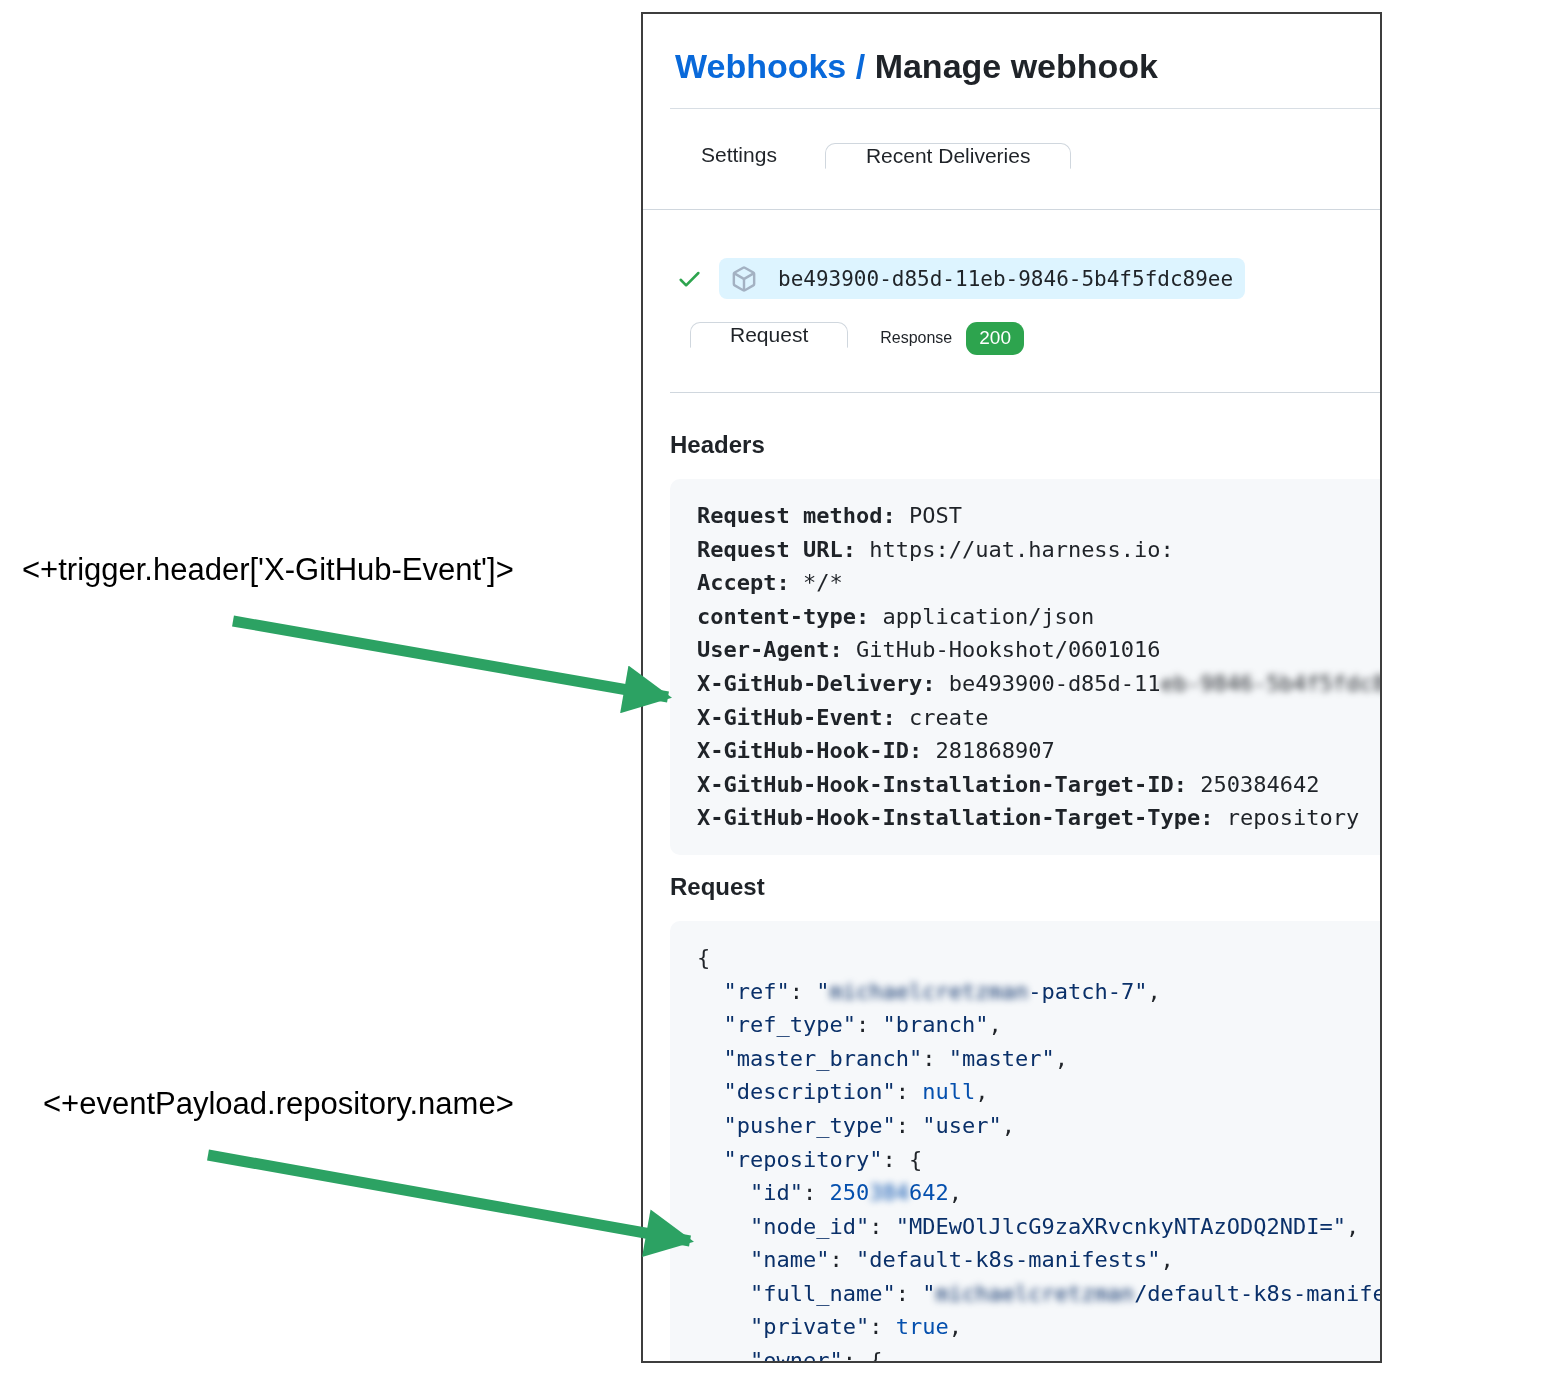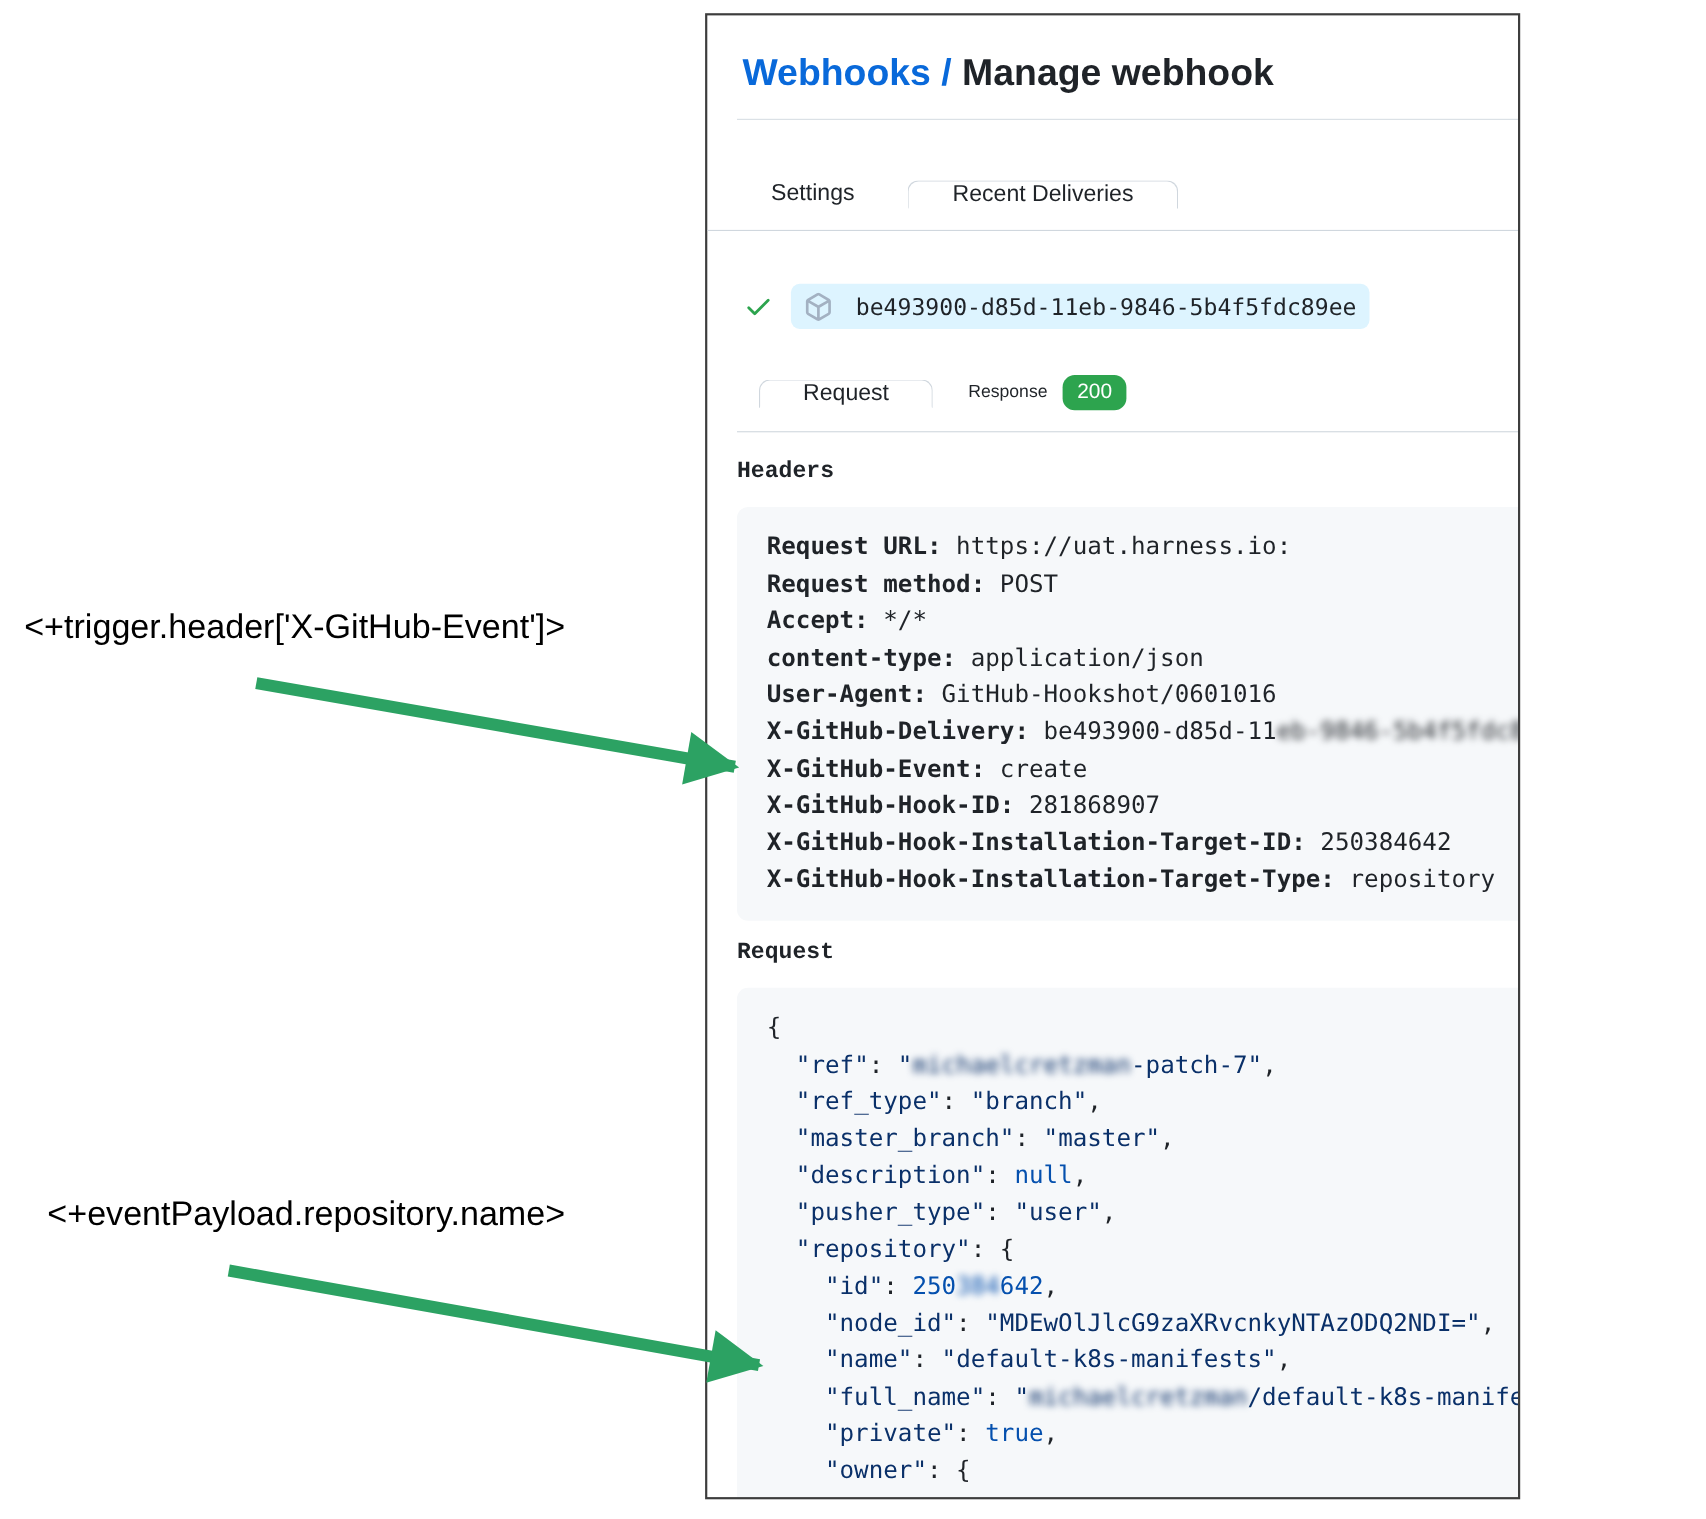--- a/index.html
+++ b/index.html
@@ -27,21 +27,21 @@
     background:#fff;border:2.5px solid #3d3d3d;overflow:hidden;
   }
 
   .page-title{margin:30px 0 0 32px;font-size:34px;line-height:44px;font-weight:600;}
   .t-link,.t-sep{color:var(--link-blue);}
   .t-link{text-decoration:none;cursor:pointer;}
   .t-rest{color:var(--text-dark);}
 
   .title-hr{margin:20px 0 0 27px;border:none;border-top:1.5px solid var(--hr-color);}
 
-  .tabnav{display:flex;align-items:center;border-bottom:1.5px solid var(--muted-border);}
+  .tabnav{display:flex;align-items:flex-start;border-bottom:1.5px solid var(--muted-border);}
   .main-tabs{margin-top:34px;padding-left:30px;height:67px;}
   .sub-tabs{margin:23px 0 0 27px;height:71px;}
   .tab-plain{display:flex;align-items:center;padding:0 28px;font-size:21px;color:var(--text-dark);cursor:pointer;}
   .tab-active{
     display:flex;align-items:center;justify-content:center;
     background:#fff;border:1.5px solid var(--muted-border);border-bottom:1.5px solid #fff;
     border-radius:10px 10px 0 0;margin-bottom:-1.5px;font-size:21px;color:var(--text-dark);cursor:pointer;margin-left:20px;
   }
   .main-tabs .tab-active{padding:0 40px;}
   .sub-tabs .tab-active{padding:0 39px;}
@@ -54,21 +54,21 @@
   .delivery-row{margin:48px 0 0 33px;display:flex;align-items:center;gap:16px;}
   .check-icon svg{display:block;}
   .delivery-pill{
     display:flex;align-items:center;gap:21px;background:var(--pill-bg);
     border-radius:8px;height:41px;padding:0 12px;cursor:pointer;
   }
   .delivery-pill .guid{
     font-family:"DejaVu Sans Mono",monospace;font-size:21px;color:var(--text-dark);white-space:nowrap;
   }
 
-  .section-heading{margin:25px 0 0 27px;font-size:21px;font-weight:700;color:var(--text-dark);font-family:Liberation Mono, monospace;}
+  .section-heading{margin:38px 0 0 27px;font-size:24px;font-weight:700;color:var(--text-dark);}
   .section-heading.payload{margin-top:18px;}
 
   .code-block{
     margin:20px 0 0 27px;background:var(--code-bg);border-radius:10px 0 0 10px;
     padding:20px 10px 20px 27px;
   }
   .code-block.payload{min-height:470px;}
   .code-line{
     font-family:"DejaVu Sans Mono",monospace;font-size:22px;line-height:33.6px;
     white-space:pre;color:var(--text-dark);
@@ -120,22 +120,22 @@
   <div class="tabnav sub-tabs">
     <div class="tab-active">Request</div>
     <div class="resp-wrap">
       <span>Response</span>
       <span class="status-badge">200</span>
     </div>
   </div>
 
   <div class="section-heading">Headers</div>
   <div class="code-block">
+      <div class="code-line"><span class="hkey">Request method:</span> <span class="hval">POST</span></div>
       <div class="code-line"><span class="hkey">Request URL:</span> <span class="hval">https://uat.harness.io:</span></div>
-      <div class="code-line"><span class="hkey">Request method:</span> <span class="hval">POST</span></div>
       <div class="code-line"><span class="hkey">Accept:</span> <span class="hval">*/*</span></div>
       <div class="code-line"><span class="hkey">content-type:</span> <span class="hval">application/json</span></div>
       <div class="code-line"><span class="hkey">User-Agent:</span> <span class="hval">GitHub-Hookshot/0601016</span></div>
       <div class="code-line"><span class="hkey">X-GitHub-Delivery:</span> <span class="hval">be493900-d85d-11</span><span class="hval blur">eb-9846-5b4f5fdc89ee</span></div>
       <div class="code-line"><span class="hkey">X-GitHub-Event:</span> <span class="hval">create</span></div>
       <div class="code-line"><span class="hkey">X-GitHub-Hook-ID:</span> <span class="hval">281868907</span></div>
       <div class="code-line"><span class="hkey">X-GitHub-Hook-Installation-Target-ID:</span> <span class="hval">250384642</span></div>
       <div class="code-line"><span class="hkey">X-GitHub-Hook-Installation-Target-Type:</span> <span class="hval">repository</span></div>
     </div>
 

